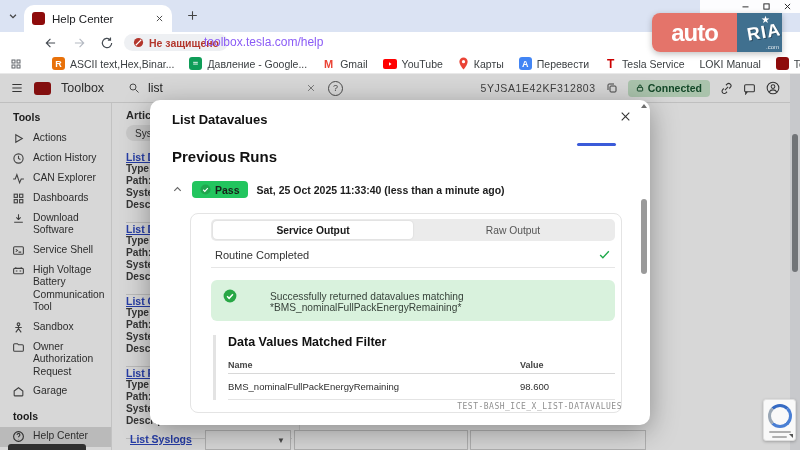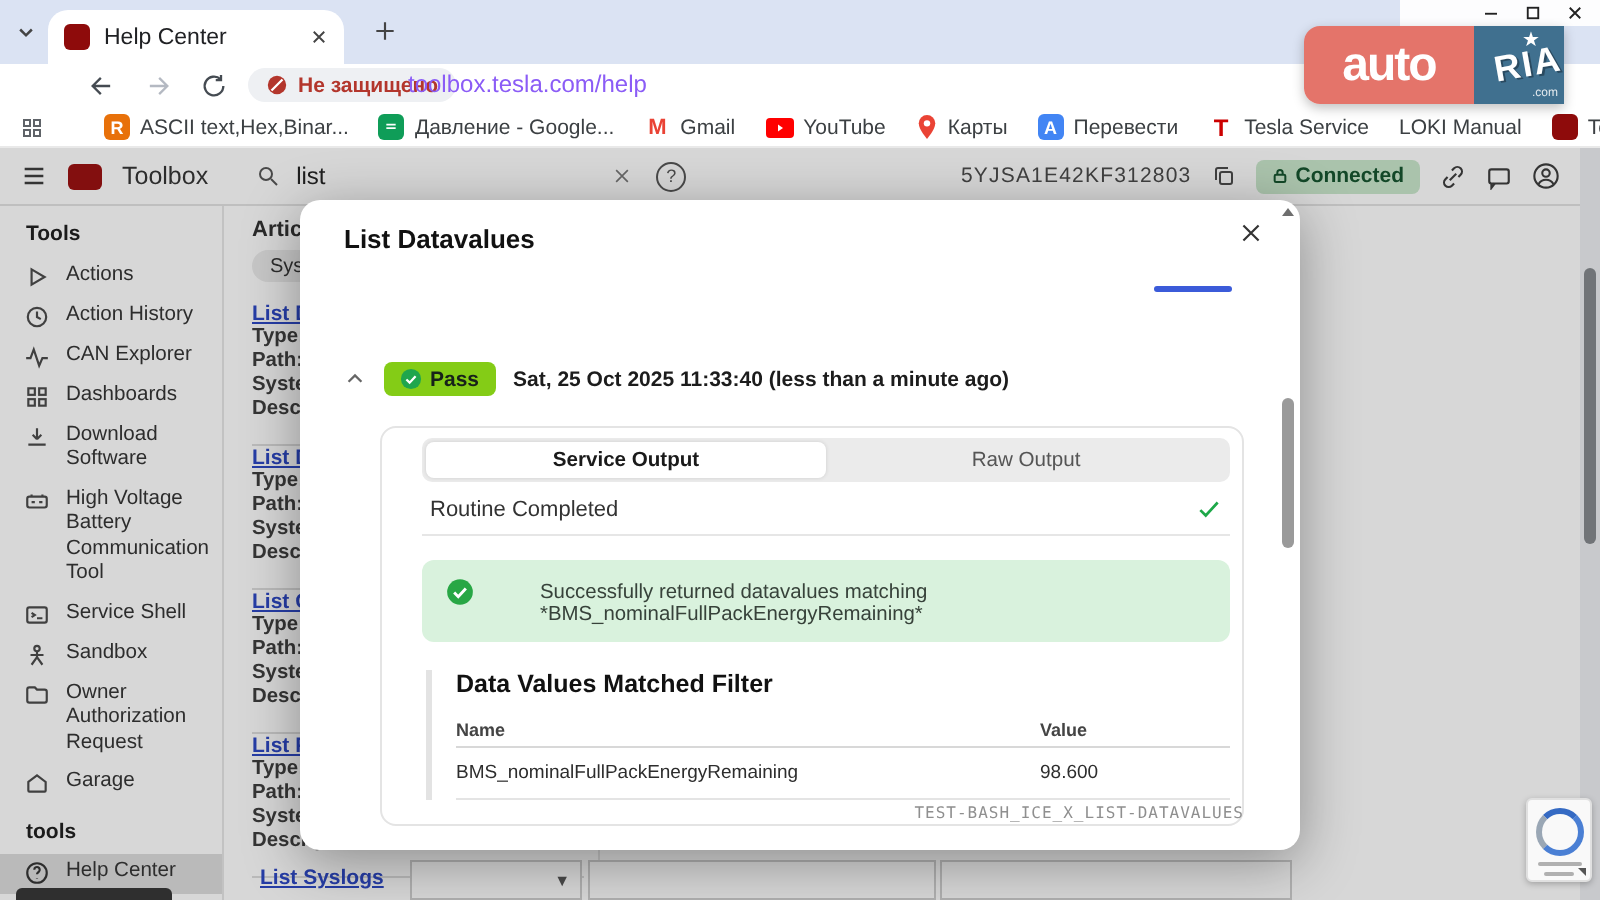--- a/index.html
+++ b/index.html
@@ -72,21 +72,21 @@
   #backdrop{left:0;top:74px;width:800px;height:376px;background:rgba(20,20,20,.17);z-index:5;}
 
   
   #modal{left:150px;top:100px;width:500px;height:325px;background:#fff;border-radius:10px;
          box-shadow:0 6px 28px rgba(0,0,0,.35);z-index:7;}
   .mtitle{left:22px;top:12px;font-size:13px;font-weight:bold;color:#111;}
   .mclose{right:18px;top:10px;cursor:pointer;}
   .tabind{left:427px;top:43px;width:39px;height:3px;background:#3b5bd9;border-radius:2px;}
   .mh2{left:22px;top:48px;font-size:15px;font-weight:bold;color:#111;}
   .runrow{left:22px;top:81px;display:flex;align-items:center;gap:9px;}
-  .passpill{height:17px;background:#84cc16;border-radius:4px;display:flex;align-items:center;gap:4px;
+  .passpill{height:17px;background:#22c55e;border-radius:4px;display:flex;align-items:center;gap:4px;
             padding:0 8px;font-size:10.5px;font-weight:bold;color:#17211a;}
   .runts{font-size:10.5px;font-weight:bold;color:#1c1c1c;}
   .outcard{left:40px;top:113px;width:432px;border:1px solid #e4e4e4;border-radius:8px;
            padding:5px 6px 12px 20px;box-sizing:border-box;}
   .tabsbar{height:18px;background:#ebebeb;border-radius:5px;padding:2px;display:flex;}
   .otab{flex:1;display:flex;align-items:center;justify-content:center;font-size:10.3px;color:#555;}
   .otab.active{background:#fff;border-radius:4px;font-weight:bold;color:#1a1a1a;box-shadow:0 0 2px rgba(0,0,0,.12);}
   .routine{display:flex;align-items:center;justify-content:space-between;padding:7px 4px 6px 4px;
            border-bottom:1px solid #e6e6e6;font-size:11px;color:#333;}
   .alert{margin-top:12px;background:#d9f2dd;border-radius:6px;padding:8px 12px;display:flex;gap:9px;}
@@ -343,34 +343,34 @@
       <span class="ic">
           <svg width="13" height="13" viewBox="0 0 24 24" fill="none" stroke="#4a4a4a" stroke-width="2">
             <path d="M12 4v10m0 0l-4-4m4 4l4-4M4 19h16"></path>
           </svg>
         </span>
       <span>Download Software</span>
       </div>
     <div class="sitem">
       <span class="ic">
           <svg width="13" height="13" viewBox="0 0 24 24" fill="none" stroke="#4a4a4a" stroke-width="2">
+            <rect x="3" y="5" width="18" height="14" rx="2"></rect>
+            <path d="M7 10l3 2-3 2M12 15h5"></path>
+          </svg>
+        </span>
+      <span>Service Shell</span>
+      </div>
+    <div class="sitem">
+      <span class="ic">
+          <svg width="13" height="13" viewBox="0 0 24 24" fill="none" stroke="#4a4a4a" stroke-width="2">
             <rect x="3" y="8" width="18" height="10" rx="2"></rect>
             <path d="M7 6v2M17 6v2M7 13h3M14 13h3"></path>
           </svg>
         </span>
       <span>High Voltage Battery Communication Tool</span>
-      </div>
-    <div class="sitem">
-      <span class="ic">
-          <svg width="13" height="13" viewBox="0 0 24 24" fill="none" stroke="#4a4a4a" stroke-width="2">
-            <rect x="3" y="5" width="18" height="14" rx="2"></rect>
-            <path d="M7 10l3 2-3 2M12 15h5"></path>
-          </svg>
-        </span>
-      <span>Service Shell</span>
       </div>
     <div class="sitem">
       <span class="ic">
           <svg width="13" height="13" viewBox="0 0 24 24" fill="none" stroke="#4a4a4a" stroke-width="2">
             <circle cx="12" cy="6" r="2.5"></circle>
             <path d="M12 9v5m0 0l-5 7m5-7l5 7M6 12h12"></path>
           </svg>
         </span>
       <span>Sandbox</span>
       </div>
@@ -456,20 +456,21 @@
 <div id="statusbubble" class="abs"></div>
 
 <div id="modal" class="abs">
   <div class="abs mtitle">List Datavalues</div>
   <span class="abs mclose">
     <svg width="13" height="13" viewBox="0 0 24 24" fill="none" stroke="#333" stroke-width="2">
         <path d="M5 5l14 14M19 5L5 19"></path>
       </svg>
   </span>
   <div class="abs tabind"></div>
+  <div class="abs mh2">Previous Runs</div>
 
   <div class="abs runrow">
     <svg width="11" height="11" viewBox="0 0 24 24" fill="none" stroke="#666" stroke-width="2.5">
         <path d="M5 15l7-7 7 7"></path>
       </svg>
     <span class="passpill">
       <svg width="11" height="11" viewBox="0 0 24 24">
           <circle cx="12" cy="12" r="11" fill="#1fa64d"></circle>
           <path d="M7 12.5l3.5 3.5 6.5-7" stroke="#fff" stroke-width="2.5" fill="none"></path>
         </svg>

